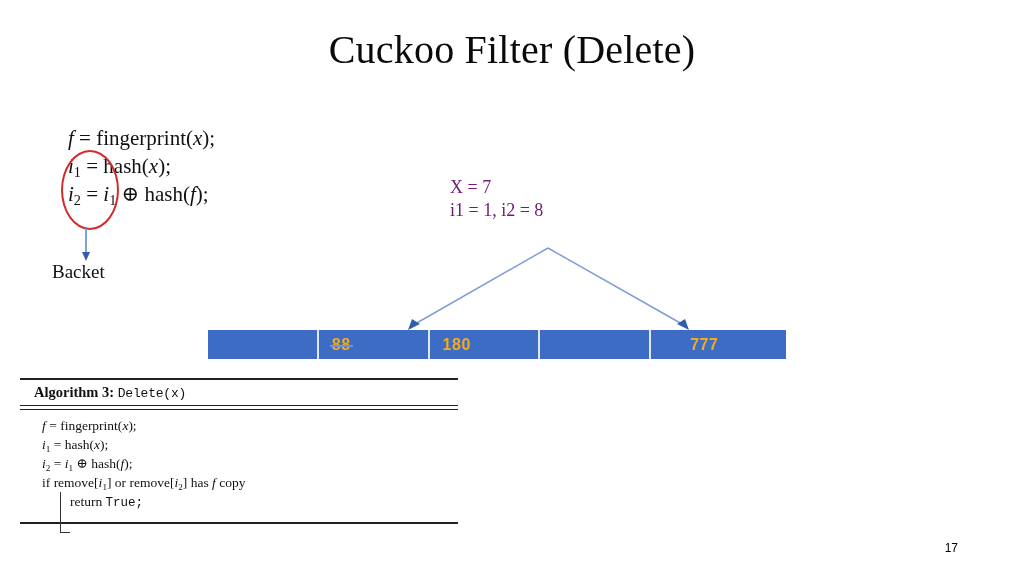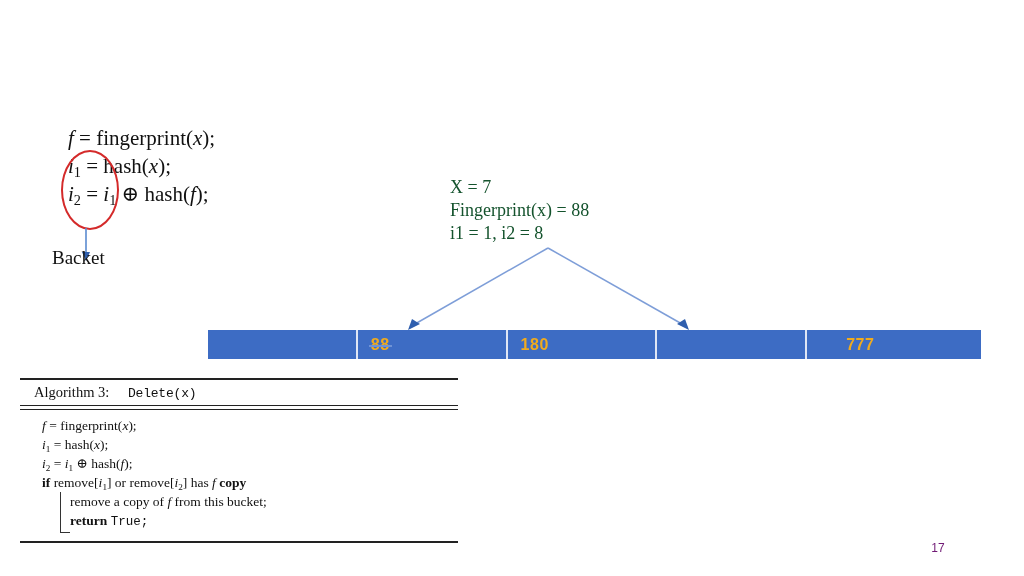--- a/index.html
+++ b/index.html
@@ -68,51 +68,51 @@
   #backet-arrow {
     position: absolute;
     left: 79px;
     top: 228px;
     width: 14px;
     height: 34px;
   }
   #backet-label {
     position: absolute;
     left: 52px;
-    top: 247px;
+    top: 261px;
     font-size: 19px;
     color: #111;
   }
 
   
   #example-values {
     position: absolute;
     left: 450px;
     top: 176px;
     font-size: 18px;
     line-height: 23px;
-    color: #14532d;
+    color: #701a75;
     white-space: nowrap;
   }
 
   
   #branch-arrows {
     position: absolute;
     left: 390px;
     top: 242px;
     width: 310px;
     height: 92px;
   }
 
   
   #bucket-bar {
     position: absolute;
     left: 208px;
     top: 330px;
-    width: 773px;
+    width: 578px;
     height: 29px;
     display: flex;
     background: #4d7c0f;
   }
   .bucket-cell {
     flex: 1 1 0;
     height: 29px;
     background: #3d6cc4;
     border-right: 2px solid #dfe6f5;
     box-sizing: border-box;
@@ -158,71 +158,71 @@
     height: 3px;
     border-top: 1.5px solid #222;
     border-bottom: 1.5px solid #222;
     margin: 0;
   }
   #algo-header {
     padding: 4px 0 4px 14px;
     font-size: 14.5px;
   }
   #algo-header .algo-name {
-    font-weight: normal;
+    font-weight: bold;
     font-family: "Liberation Serif", "DejaVu Serif", serif;
   }
   #algo-header .algo-sig {
     font-family: "Liberation Mono", "DejaVu Sans Mono", monospace;
     font-size: 13px;
     letter-spacing: -0.2px;
-    margin-left: 15px;
   }
   #algo-body {
     padding: 6px 0 6px 0;
     position: relative;
   }
   .algo-line {
     white-space: nowrap;
     line-height: 19px;
     height: 19px;
     padding-left: 22px;
     font-size: 13.5px;
   }
   .algo-line.indent { padding-left: 50px; }
-  .kw { font-weight: bold; text-align: right; }
+  .kw { font-weight: normal; text-align: right; }
   .mono { font-family: Liberation Mono, monospace; font-size: 12.5px; }
   #block-bracket {
     position: absolute;
     left: 40px;
     top: 82px;
     width: 9px;
     height: 40px;
     border-left: 1.5px solid #333;
     border-bottom: 1.5px solid #333;
   }
   .algo-spacer { height: 5px; }
 
   
   #page-number {
     position: absolute;
     left: 918px;
     top: 541px;
     width: 40px;
-    text-align: center;
+    text-align: right;
     font-family: "Liberation Sans", "DejaVu Sans", sans-serif;
     font-size: 12px;
-    color: #701a75;
+    color: #000000;
   }
 </style>
 </head>
 <body>
 
 <div id="slide">
 
+  <div id="slide-title">Cuckoo Filter (Delete)</div>
 
   <div id="formula-block">
     <div class="formula-line">
       <span class="mi">f</span>
       <span class="op">=</span>
       <span class="op">fingerprint(</span><span class="mi">x</span><span class="op">);</span>
     </div>
     <div class="formula-line">
       <span class="mi">i</span><span class="sub">1</span>
       <span class="op">=</span>
@@ -240,21 +240,20 @@
   <div id="red-ellipse"></div>
 
   <svg id="backet-arrow" viewBox="0 0 14 34">
     <line x1="7" y1="0" x2="7" y2="25" stroke="#5b8bd0" stroke-width="1.6"></line>
     <polygon points="7,33 3,24 11,24" fill="#2f5fae"></polygon>
   </svg>
   <div id="backet-label">Backet</div>
 
   <div id="example-values">
     <div>X = 7</div>
-    <div>Fingerprint(x) = 88</div>
     <div>i1 = 1, i2 = 8</div>
   </div>
 
   <svg id="branch-arrows" viewBox="0 0 310 92">
     <line x1="158" y1="6" x2="25" y2="82" stroke="#7e9ed8" stroke-width="1.5"></line>
     <polygon points="18,88 22,77 30,82" fill="#2f5fae"></polygon>
     <line x1="158" y1="6" x2="292" y2="82" stroke="#7e9ed8" stroke-width="1.5"></line>
     <polygon points="299,88 287,82 295,77" fill="#2f5fae"></polygon>
   </svg>
 
@@ -306,25 +305,20 @@
         <span>hash(</span><span class="mi">f</span><span>);</span>
       </div>
 
       <div class="algo-line">
         <span class="kw">if</span>
         <span>remove[</span><span class="mi">i</span><span class="sub">1</span><span>] or remove[</span><span class="mi">i</span><span class="sub">2</span><span>] has</span>
         <span class="mi">f</span>
         <span class="kw">copy</span>
       </div>
 
-      <div class="algo-line indent">
-        <span>remove a copy of</span>
-        <span class="mi">f</span>
-        <span>from this bucket;</span>
-      </div>
 
       <div class="algo-line indent">
         <span class="kw">return</span>
         <span class="mono">True;</span>
       </div>
 
       <div class="algo-spacer"></div>
 
     </div>
     <div class="rule-thick"></div>

